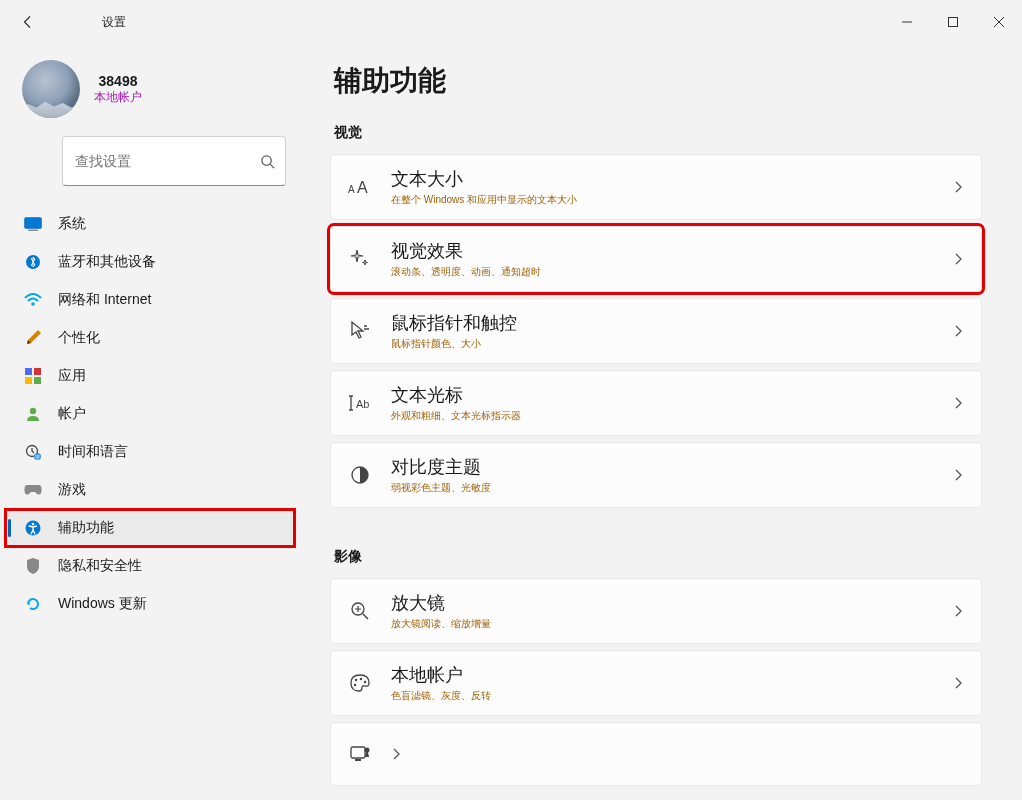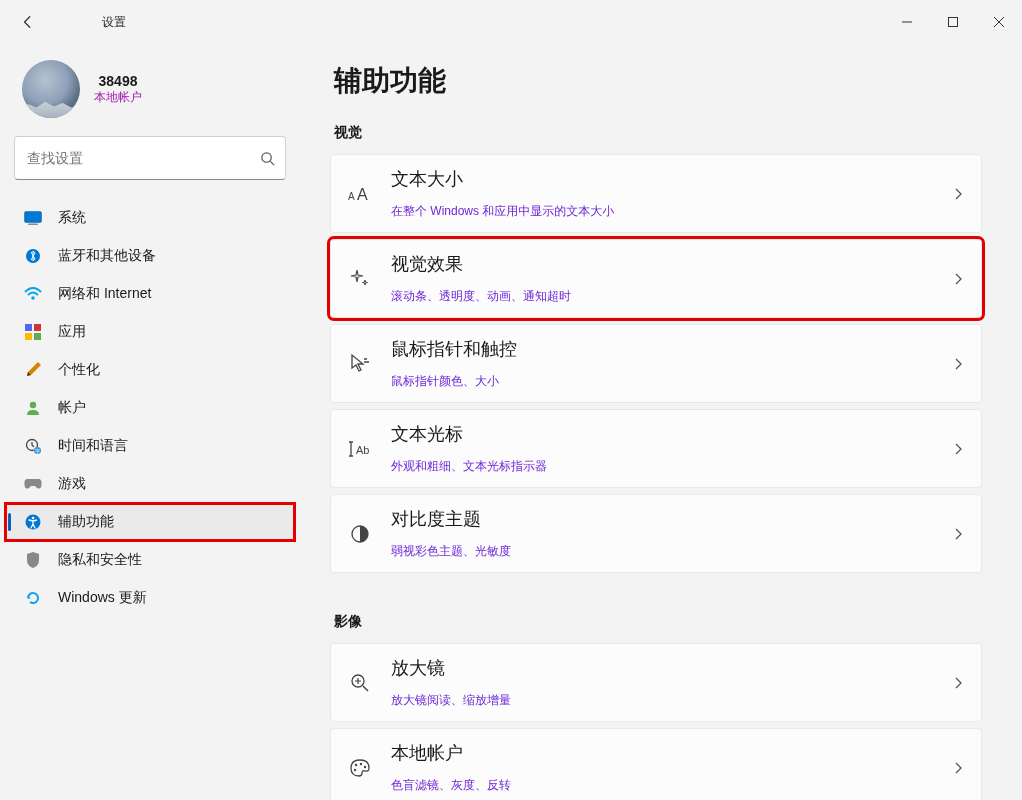--- a/index.html
+++ b/index.html
@@ -76,28 +76,29 @@
     background: linear-gradient(180deg, #d5dde6, #a8b3bf);
     clip-path: polygon(0 60%, 10% 40%, 25% 55%, 40% 30%, 55% 50%, 70% 35%, 85% 55%, 100% 45%, 100% 100%, 0 100%);
   }
   .user-meta { margin-left: 14px; text-align: center; }
   .user-name { font-weight: 600; font-size: 14px; }
   .user-type { font-size: 12px; color: #a21caf; }
 
   
   .search-wrap { padding: 6px 14px 14px 14px; }
   .search {
-    height: 44px;
+    height: 50px;
     background: #fff;
     border: 1px solid #d0d0d0;
     border-bottom: 1.5px solid #8a8a8a;
     border-radius: 4px;
     display: flex;
     align-items: center;
     padding: 0 10px 0 12px;
+    margin-left: 48px;
   }
   .search input {
     border: none; outline: none;
     flex: 1;
     font-size: 14px;
     background: transparent;
     font-family: inherit;
   }
   .search .sicon { color: #555; }
 
@@ -161,21 +162,21 @@
     min-height: 64px;
   }
   .card .cicon {
     width: 34px;
     display: flex; align-items: center; justify-content: center;
     margin-right: 14px;
     color: #444;
   }
   .card .ctexts { flex: 1; }
   .card .ctitle { font-size: 18px; }
-  .card .cdesc { font-size: 12px; color: #6d28d9; margin-top: 12px; }
+  .card .cdesc { font-size: 10px; color: #a16207; margin-top: 2px; }
   .card .chev { color: #555; }
   .card.highlighted {
     outline: 3px solid #e40000;
     outline-offset: 0;
   }
 
   
   .blue { color: #0078d4; }
   .teal { color: #00a4ef; }
   .green { color: #5fae4e; }
@@ -260,37 +261,37 @@
           <svg width="18" height="14" viewBox="0 0 18 14">
               <path d="M1 5 Q9 -3 17 5" stroke="#00a4ef" stroke-width="2" fill="none"></path>
               <path d="M4 8 Q9 3 14 8" stroke="#00a4ef" stroke-width="2" fill="none"></path>
               <circle cx="9" cy="11" r="1.8" fill="#00a4ef"></circle>
             </svg>
         </span>
         <span class="lbl">网络和 Internet</span>
       </div>
       <div class="nav-item">
         <span class="nicon">
+          <svg width="18" height="18" viewBox="0 0 18 18">
+              <path d="M3 15 L4 11 L14 1 L17 4 L7 14 Z" fill="#d88400"></path>
+              <path d="M3 15 L4 11 L7 14 Z" fill="#5b3a00"></path>
+            </svg>
+        </span>
+        <span class="lbl">个性化</span>
+      </div>
+      <div class="nav-item">
+        <span class="nicon">
           <svg width="16" height="16" viewBox="0 0 16 16">
               <rect x="0" y="0" width="7" height="7" fill="#4f6bed"></rect>
               <rect x="9" y="0" width="7" height="7" fill="#d13438"></rect>
               <rect x="0" y="9" width="7" height="7" fill="#ffb900"></rect>
               <rect x="9" y="9" width="7" height="7" fill="#5fae4e"></rect>
             </svg>
         </span>
         <span class="lbl">应用</span>
-      </div>
-      <div class="nav-item">
-        <span class="nicon">
-          <svg width="18" height="18" viewBox="0 0 18 18">
-              <path d="M3 15 L4 11 L14 1 L17 4 L7 14 Z" fill="#d88400"></path>
-              <path d="M3 15 L4 11 L7 14 Z" fill="#5b3a00"></path>
-            </svg>
-        </span>
-        <span class="lbl">个性化</span>
       </div>
       <div class="nav-item">
         <span class="nicon green">
           <svg width="16" height="16" viewBox="0 0 16 16">
               <circle cx="8" cy="5" r="3.2" fill="#5fae4e"></circle>
               <path d="M2 15 Q2 10 8 10 Q14 10 14 15 Z" fill="#5fae4e"></path>
             </svg>
         </span>
         <span class="lbl">帐户</span>
       </div>

